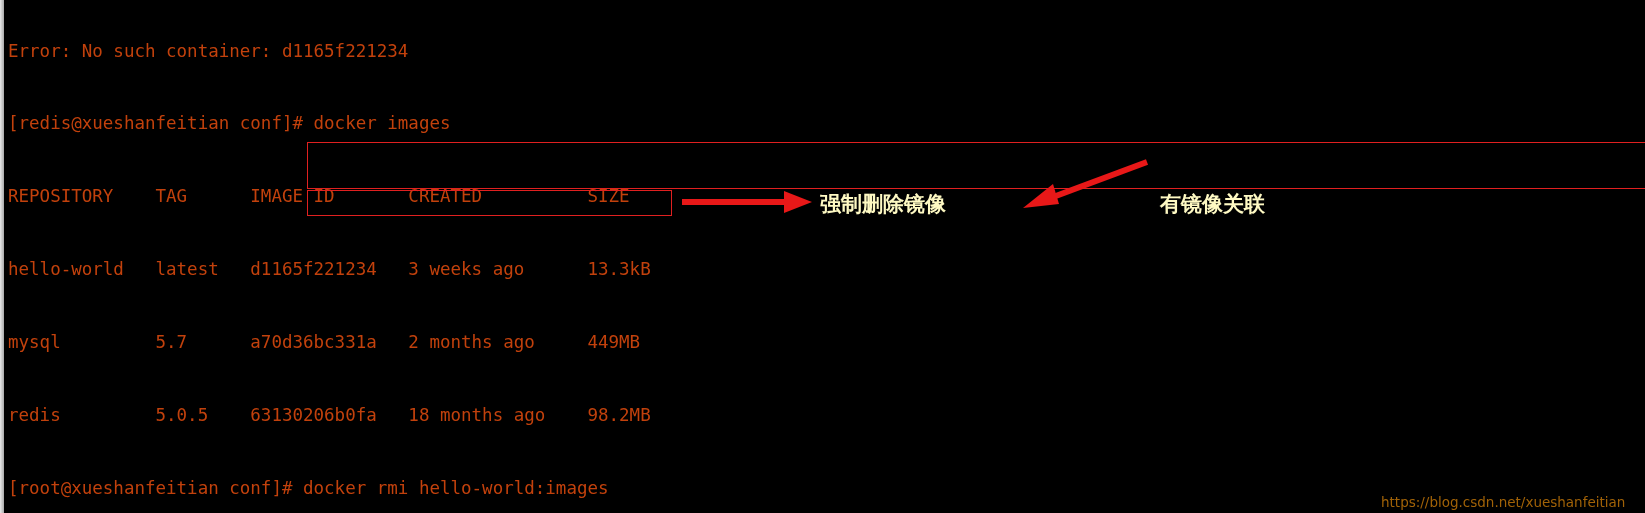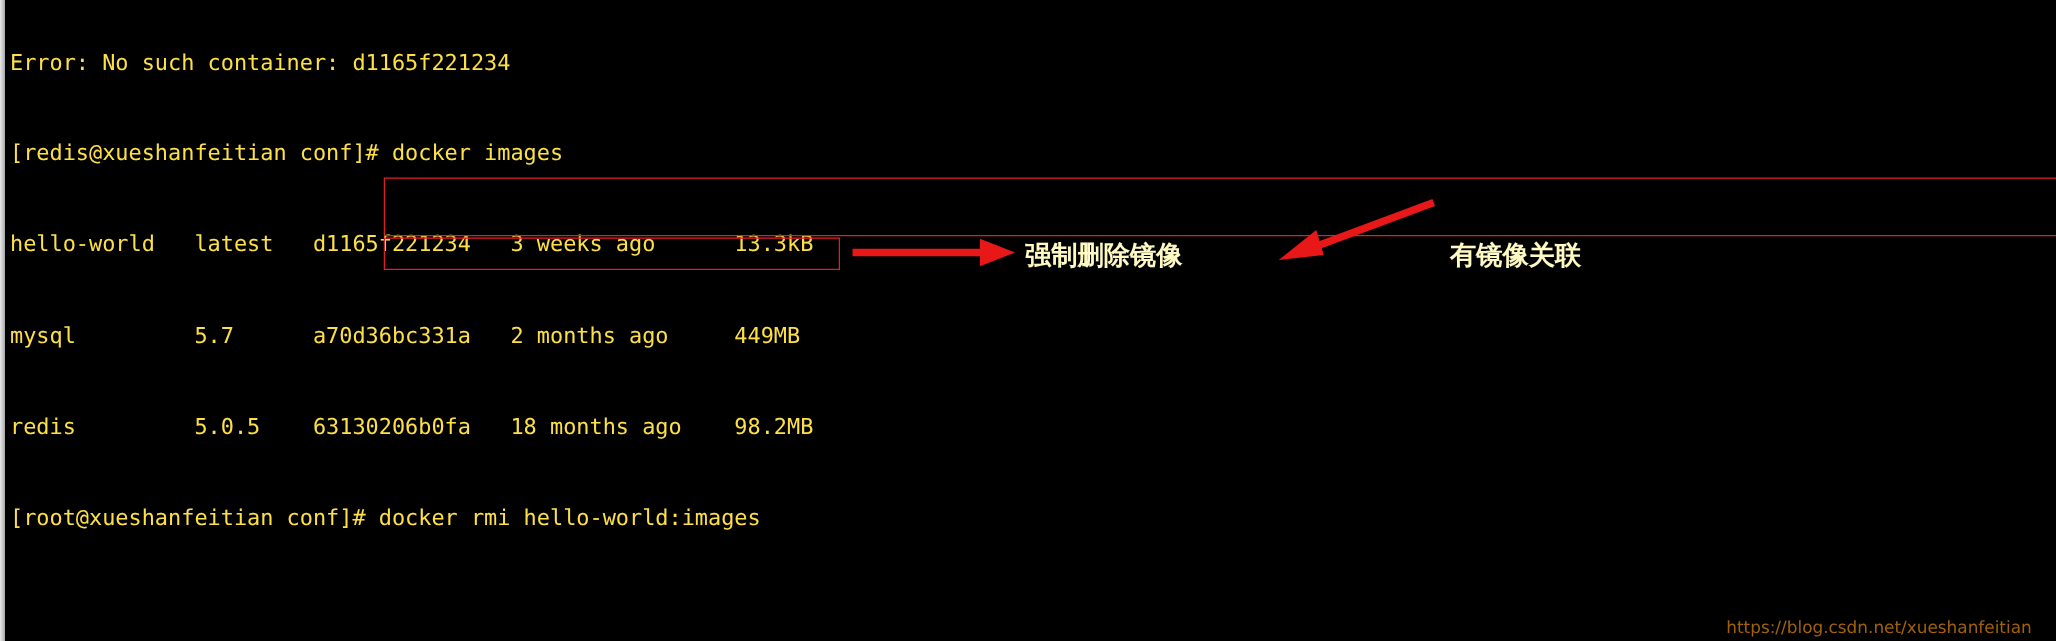--- a/index.html
+++ b/index.html
@@ -37,21 +37,21 @@
   }
   .lines {
     position: absolute;
     left: 8px;
     top: -10px;
     white-space: pre;
   }
   .line {
     height: 24.3px;
     white-space: pre;
-    color: #fde047;
+    color: #c2410c;
   }
   
   .redbox {
     position: absolute;
     border: 1.5px solid #e02020;
     box-sizing: border-box;
     pointer-events: none;
   }
   .cn-note {
     position: absolute;
@@ -76,20 +76,21 @@
 </head>
 <body>
 
 <div id="terminal">
 
   <div class="edge-strip"></div>
 
   <div class="lines">
     <div class="line">Error: No such container: d1165f221234</div>
     <div class="line">[redis@xueshanfeitian conf]# docker images</div>
+    <div class="line">REPOSITORY    TAG      IMAGE ID       CREATED          SIZE</div>
     <div class="line">hello-world   latest   d1165f221234   3 weeks ago      13.3kB</div>
     <div class="line">mysql         5.7      a70d36bc331a   2 months ago     449MB</div>
     <div class="line">redis         5.0.5    63130206b0fa   18 months ago    98.2MB</div>
     <div class="line">[root@xueshanfeitian conf]# docker rmi hello-world:images</div>
     
     
     
     
     
     

